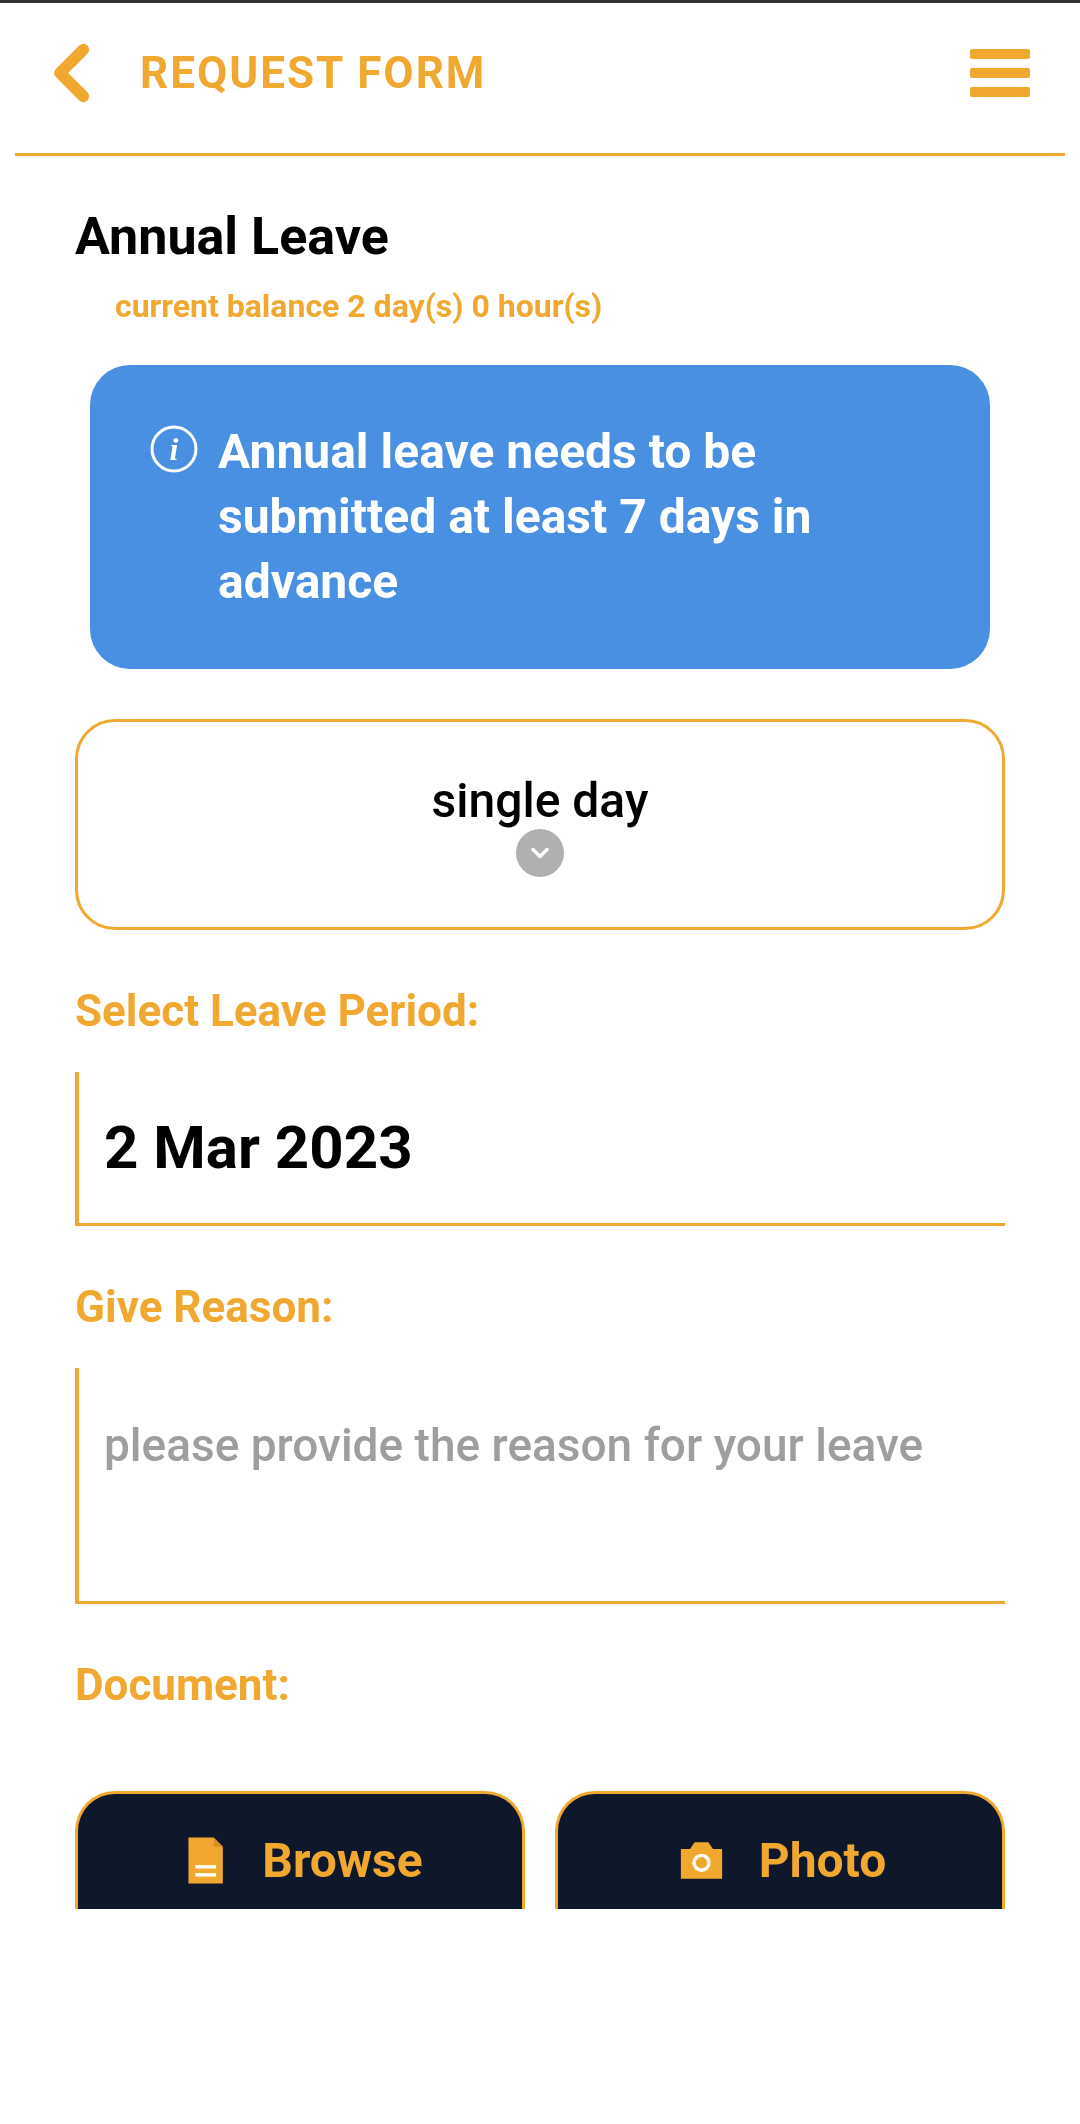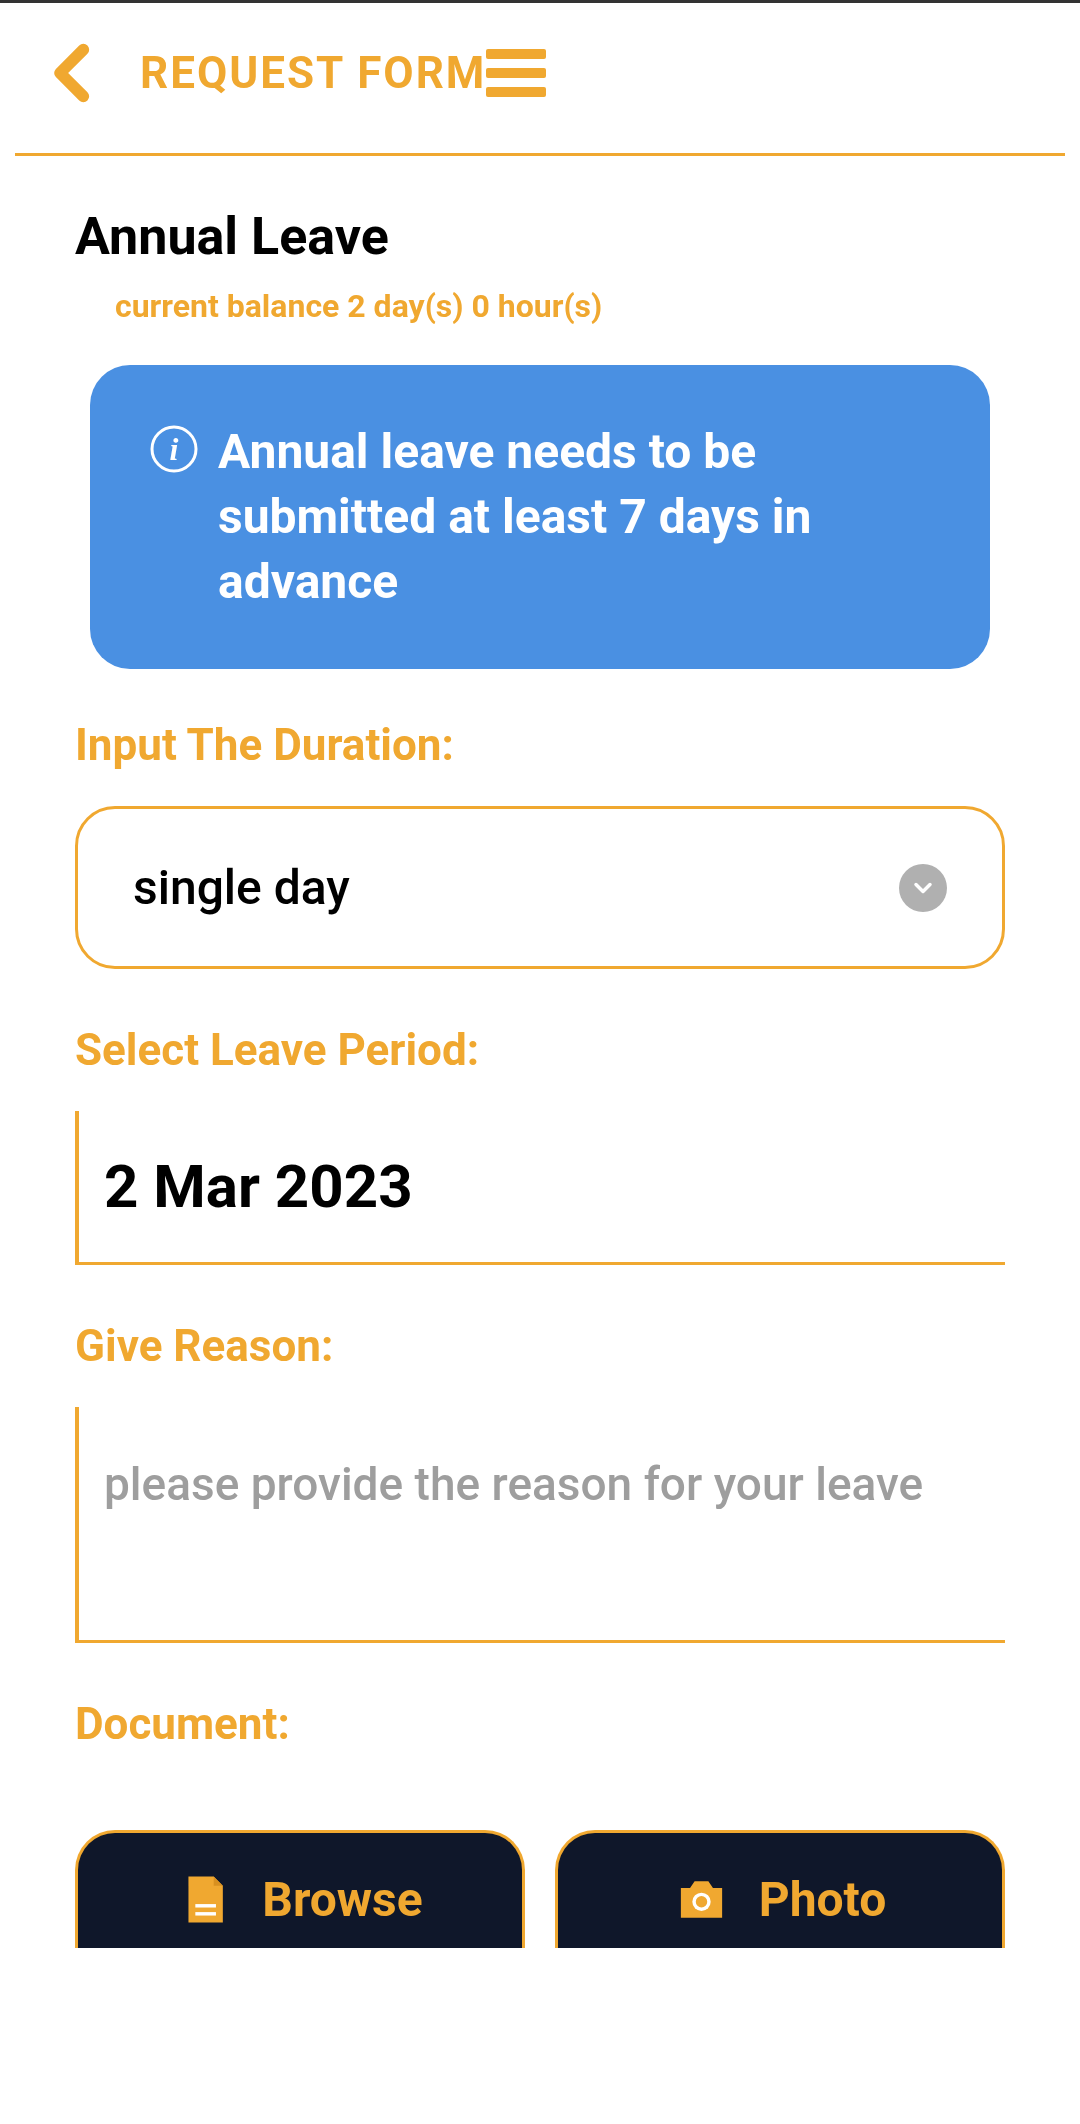--- a/index.html
+++ b/index.html
@@ -11,21 +11,21 @@
       font-family: -apple-system, BlinkMacSystemFont, 'Segoe UI', Roboto, Helvetica, Arial, sans-serif;
       background: #fff;
       width: 1080px;
       height: 2124px;
       position: relative;
       border-top: 3px solid #333;
     }
     .header {
       display: flex;
       align-items: center;
-      justify-content: flex-start;
+      justify-content: space-between;
       padding: 40px 50px 50px 50px;
     }
     .header-left {
       display: flex;
       align-items: center;
       gap: 50px;
     }
     .back-chevron {
       width: 40px;
       height: 60px;
@@ -100,20 +100,21 @@
     }
     .dropdown {
       border: 3px solid #F0A830;
       border-radius: 40px;
       padding: 50px 55px;
       display: flex;
       align-items: center;
       justify-content: space-between;
       margin-bottom: 55px;
       cursor: pointer;
+      flex-direction: column;
     }
     .dropdown-text {
       font-size: 48px;
       font-weight: 500;
       color: #000;
     }
     .dropdown-chevron {
       width: 48px;
       height: 48px;
       background: #B0B0B0;
@@ -210,21 +211,20 @@
   <div class="info-box">
     <div class="info-icon">
       <svg viewBox="0 0 48 48">
         <circle cx="24" cy="24" r="22" fill="none" stroke="#fff" stroke-width="3"></circle>
         <text x="24" y="35" text-anchor="middle" font-family="serif" font-style="italic" font-size="32" font-weight="bold" fill="#fff">i</text>
       </svg>
     </div>
     <div class="info-text">Annual leave needs to be submitted at least 7 days in advance</div>
   </div>
 
-  <div class="label">Input The Duration:</div>
   <div class="dropdown">
     <div class="dropdown-text">single day</div>
     <div class="dropdown-chevron">
       <svg viewBox="0 0 24 24" width="28" height="28">
         <path d="M6 9 L12 15 L18 9" stroke="#fff" stroke-width="3" fill="none" stroke-linecap="round" stroke-linejoin="round"></path>
       </svg>
     </div>
   </div>
 
   <div class="label">Select Leave Period:</div>

